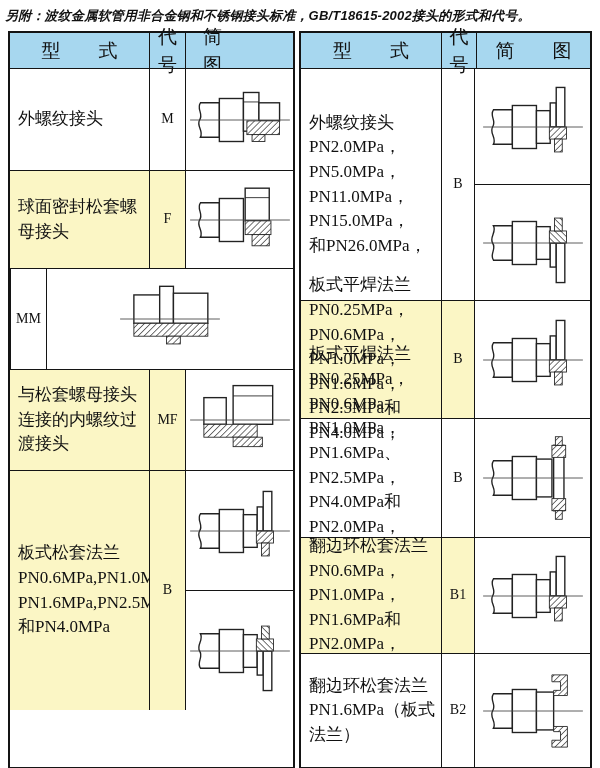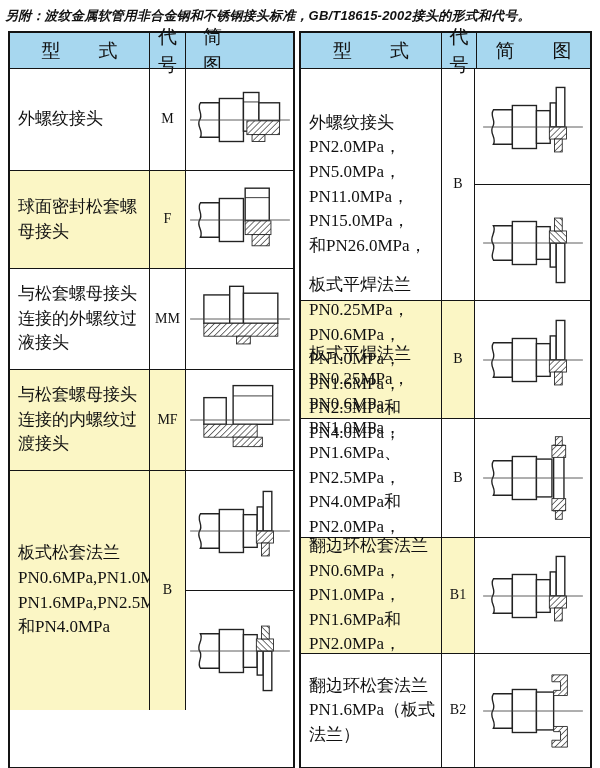--- a/index.html
+++ b/index.html
@@ -98,21 +98,20 @@
               <line x1="66" y1="24" x2="94" y2="24" stroke="#222" stroke-width="1"></line>
               <rect x="66" y="51" width="30" height="16" fill="url(#hatch)" stroke="#222" stroke-width="1"></rect>
               <rect x="74" y="67" width="20" height="13" fill="url(#hatch)" stroke="#222" stroke-width="1"></rect>
               <line x1="2" y1="50" x2="118" y2="50" stroke="#444" stroke-width="1"></line>
             </svg>
           </div>
       </div>
     </div>
 
     <div class="row" style="height:101px">
-      <div class="cell c-type">与松套螺母接头连接的外螺纹过液接头</div>
       <div class="cell c-code">MM</div>
       <div class="cell c-diag">
         <div class="diag">
             <svg viewBox="0 0 120 100" xmlns="http://www.w3.org/2000/svg">
               <rect x="18" y="22" width="30" height="33" fill="#fff" stroke="#222" stroke-width="1.6"></rect>
               <rect x="48" y="12" width="16" height="43" fill="#fff" stroke="#222" stroke-width="1.6"></rect>
               <rect x="64" y="20" width="40" height="35" fill="#fff" stroke="#222" stroke-width="1.6"></rect>
               <rect x="18" y="55" width="86" height="15" fill="url(#hatch)" stroke="#222" stroke-width="1"></rect>
               <rect x="56" y="70" width="16" height="9" fill="url(#hatch)" stroke="#222" stroke-width="1"></rect>
               <line x1="2" y1="50" x2="118" y2="50" stroke="#444" stroke-width="1"></line>

